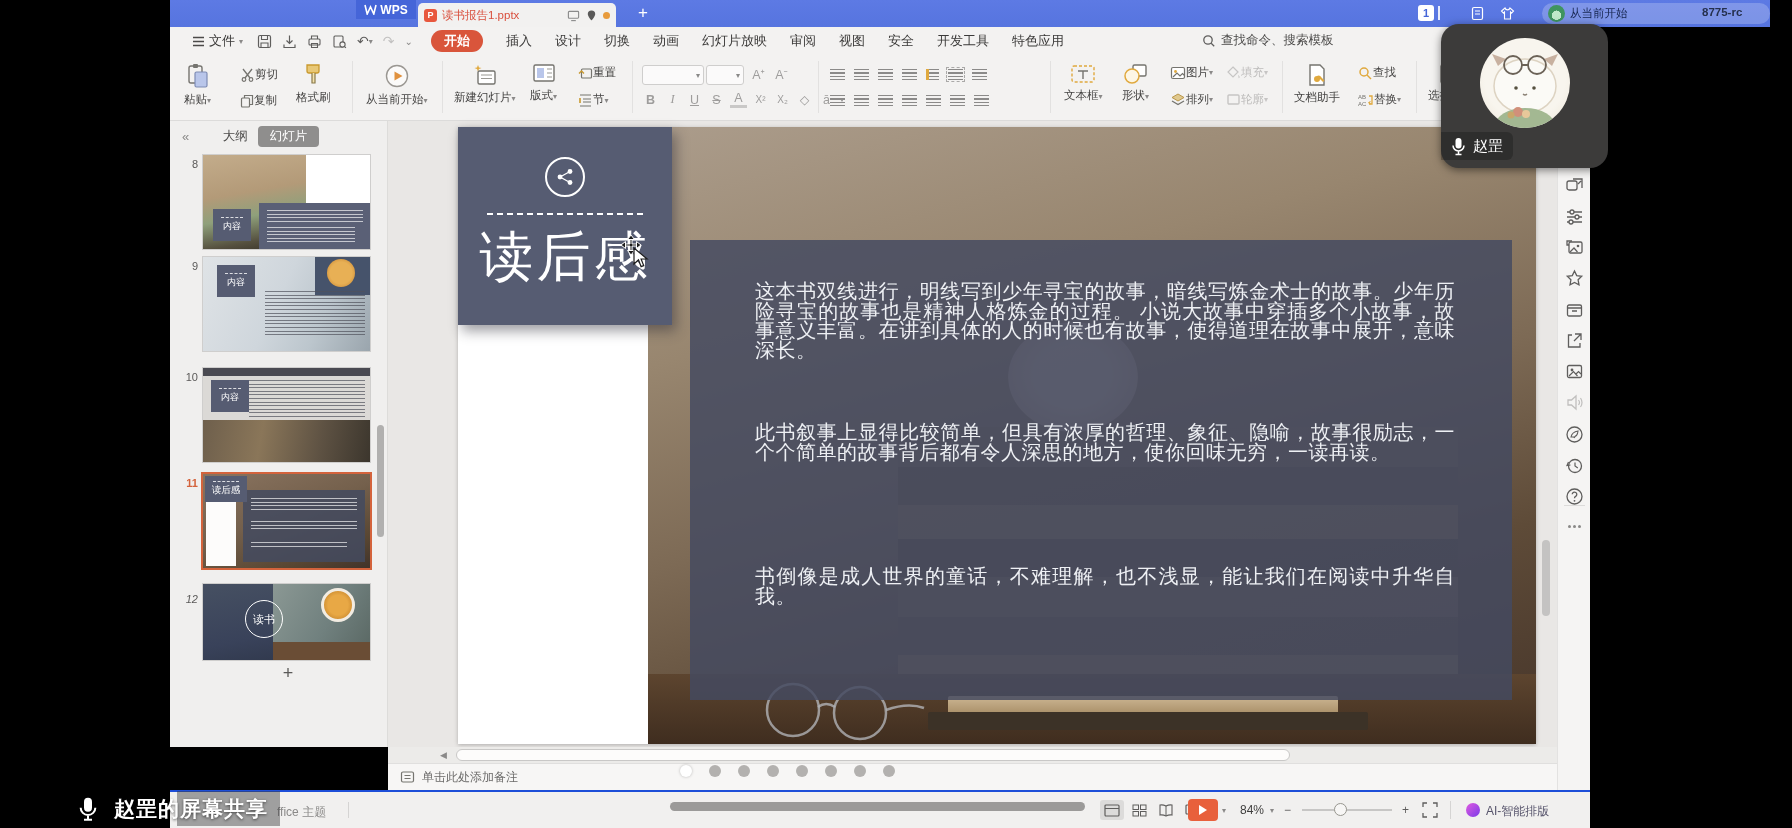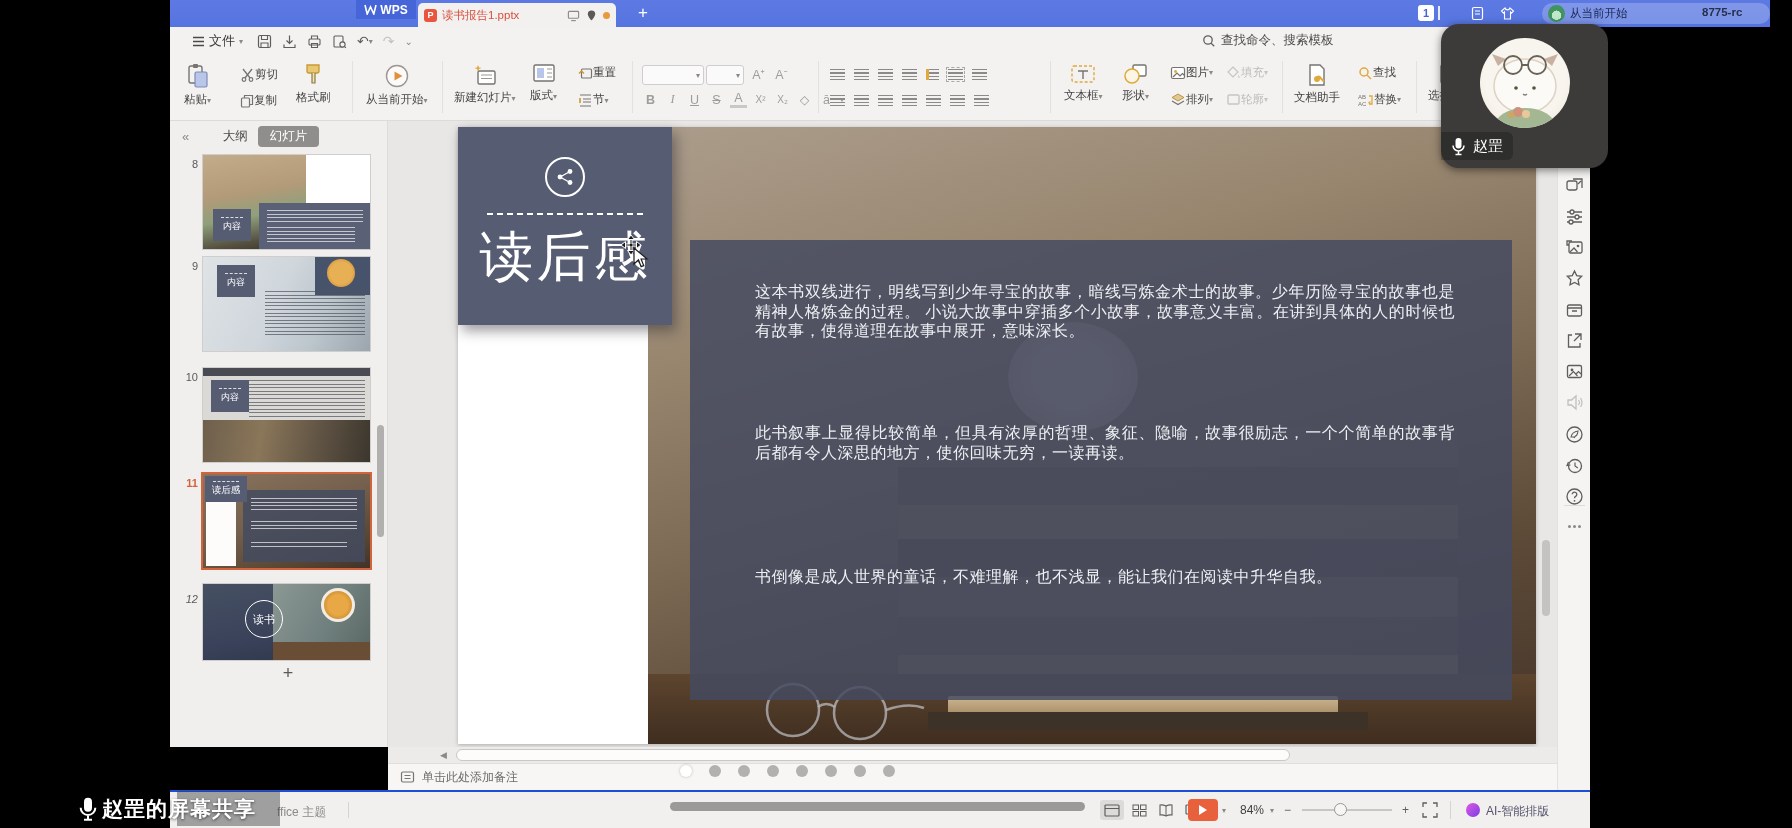--- a/index.html
+++ b/index.html
@@ -62,21 +62,21 @@
   #canvas{left:388px;top:121px;width:1169px;height:626px;background:#e9e7e5;}
   #page{left:458px;top:127px;width:1078px;height:617px;background:#fff;box-shadow:0 1px 4px rgba(0,0,0,.25);}
   #photo{left:190px;top:0;width:888px;height:617px;overflow:hidden;background:linear-gradient(165deg,#ab9c8b 0%,#98866f 28%,#7d6a55 52%,#5e4b38 74%,#46352a 100%);}
   #photo .wood{position:absolute;left:0;bottom:0;width:100%;height:70px;background:linear-gradient(#5d452f,#3f2d1f);}
   #photo .pages{position:absolute;left:300px;bottom:30px;width:390px;height:18px;background:linear-gradient(#cdb794,#a98f68);border-radius:2px;}
   #photo .cover{position:absolute;left:280px;bottom:14px;width:440px;height:18px;background:#3c3227;border-radius:2px;}
   #photo .bookstack{position:absolute;left:250px;top:300px;width:560px;height:260px;background:repeating-linear-gradient(to bottom,#7b6850 0 40px,#64523e 40px 78px,#8a7453 78px 112px,#5a4936 112px 150px);opacity:.8;}
   #photo .teapot{position:absolute;left:360px;top:195px;width:130px;height:110px;border-radius:50%;background:radial-gradient(#f2e8e2 0 40%,#d8c4bc 70%,transparent 72%);opacity:.55;}
   #photo .glasses{position:absolute;left:100px;top:548px;opacity:.85;}
   #overlay{left:232px;top:113px;width:822px;height:460px;background:rgba(68,74,96,.84);}
-  .spara{position:absolute;left:297px;width:700px;color:#eef0f4;font-family:"Liberation Serif",serif;font-size:16px;line-height:19.5px;letter-spacing:.5px;text-align:justify;}
+  .spara{position:absolute;left:297px;width:700px;color:#eef0f4;font-family:"Liberation Serif",serif;font-size:20px;line-height:19.5px;letter-spacing:.5px;text-align:justify;}
   #titlebox{left:0;top:0;width:214px;height:198px;background:#565c72;box-shadow:4px 6px 12px rgba(40,40,50,.45);display:flex;flex-direction:column;align-items:center;}
   #titlebox .circ{margin-top:30px;width:40px;height:40px;border:2px solid #fff;border-radius:50%;display:flex;align-items:center;justify-content:center;}
   #titlebox .dash{margin-top:16px;width:156px;border-top:2px dashed #fff;}
   #slide-title{margin-top:6px;color:#fff;font-size:54px;letter-spacing:3px;font-family:"Liberation Serif",serif;}
   #vscroll{left:1542px;top:540px;width:8px;height:76px;background:#c4c3c2;border-radius:4px;}
   
   #rsidebar{left:1557px;top:121px;width:33px;height:669px;background:#f5f4f3;border-left:1px solid #e3e2e1;}
   .rsico{position:absolute;left:7px;width:19px;height:19px;}
   #rs-sep{position:absolute;left:6px;top:384px;width:21px;height:1px;background:#dcdbda;}
   
@@ -100,21 +100,21 @@
   .stxt{position:absolute;top:11px;font-size:12px;color:#3f3e3d;}
   #zslider{position:absolute;left:1132px;top:17px;width:90px;height:2px;background:#c7c6c5;}
   #zthumb{position:absolute;left:1164px;top:11px;width:13px;height:13px;border-radius:50%;background:#f7f6f5;border:1px solid #97968f;}
   #ai-dot{position:absolute;left:1296px;top:11px;width:14px;height:14px;border-radius:50%;background:linear-gradient(135deg,#e05ae0,#7a3be8);}
   #ai-label{position:absolute;left:1316px;top:11px;font-size:12px;color:#56536b;}
   
   #webcam{left:1441px;top:24px;width:167px;height:144px;background:#3c3b3a;border-radius:18px;box-shadow:0 2px 8px rgba(0,0,0,.5);}
   #wc-avatar{position:absolute;left:39px;top:14px;width:90px;height:90px;border-radius:50%;background:radial-gradient(circle at 50% 45%,#f8f5ee 0 60%,#ece5d6 100%);overflow:hidden;}
   #wc-label{position:absolute;left:0;bottom:8px;height:28px;display:flex;align-items:center;gap:7px;padding:0 10px;background:rgba(0,0,0,.22);border-radius:0 6px 6px 0;}
   #wc-name{color:#fff;font-size:15px;}
-  #share-banner{left:78px;top:792px;height:34px;display:flex;align-items:center;gap:4px;z-index:9;}
+  #share-banner{left:78px;top:792px;height:34px;display:flex;align-items:center;gap:16px;z-index:9;}
   #share-backdrop{left:177px;top:791px;width:103px;height:35px;background:rgba(60,60,62,.45);z-index:8;}
   #share-text{color:#fff;font-size:21px;font-weight:bold;text-shadow:0 1px 3px rgba(0,0,0,.6);letter-spacing:1px;}
   #cursor{left:620px;top:234px;z-index:11;} .z10{z-index:10;}
 </style>
 </head>
 <body>
 
 <div id="stage">
 
   <div id="titlebar" class="abs">
@@ -177,20 +177,33 @@
           <rect x="2" y="2" width="9" height="11" rx="1" stroke="#5f5e5d" fill="none" stroke-width="1.1"></rect>
           <circle cx="10.5" cy="10.5" r="2.6" stroke="#5f5e5d" fill="#f3f2f1" stroke-width="1.1"></circle>
           <path d="M12.3 12.3l1.6 1.6" stroke="#5f5e5d" stroke-width="1.2"></path>
         </svg>
       <span style="display:flex;align-items:center;">
           <span style="font-size:14px;color:#5f5e5d;">↶</span>
           <span class="car">▾</span>
         </span>
       <span style="font-size:14px;color:#c2c1c0;">↷</span>
       <span class="car" style="font-size:10px;">⌄</span>
+    </div>
+    <div id="ribbon-tabs">
+      <span class="rtab active">开始</span>
+      <span class="rtab">插入</span>
+      <span class="rtab">设计</span>
+      <span class="rtab">切换</span>
+      <span class="rtab">动画</span>
+      <span class="rtab">幻灯片放映</span>
+      <span class="rtab">审阅</span>
+      <span class="rtab">视图</span>
+      <span class="rtab">安全</span>
+      <span class="rtab">开发工具</span>
+      <span class="rtab">特色应用</span>
     </div>
     <div id="cmdsearch">
       <svg width="14" height="14" viewBox="0 0 14 14">
           <circle cx="6" cy="6" r="4.2" stroke="#5f5e5d" fill="none" stroke-width="1.3"></circle>
           <path d="M9.2 9.2l3 3" stroke="#5f5e5d" stroke-width="1.3"></path>
         </svg>
       <span>查找命令、搜索模板</span>
     </div>
   </div>
 

